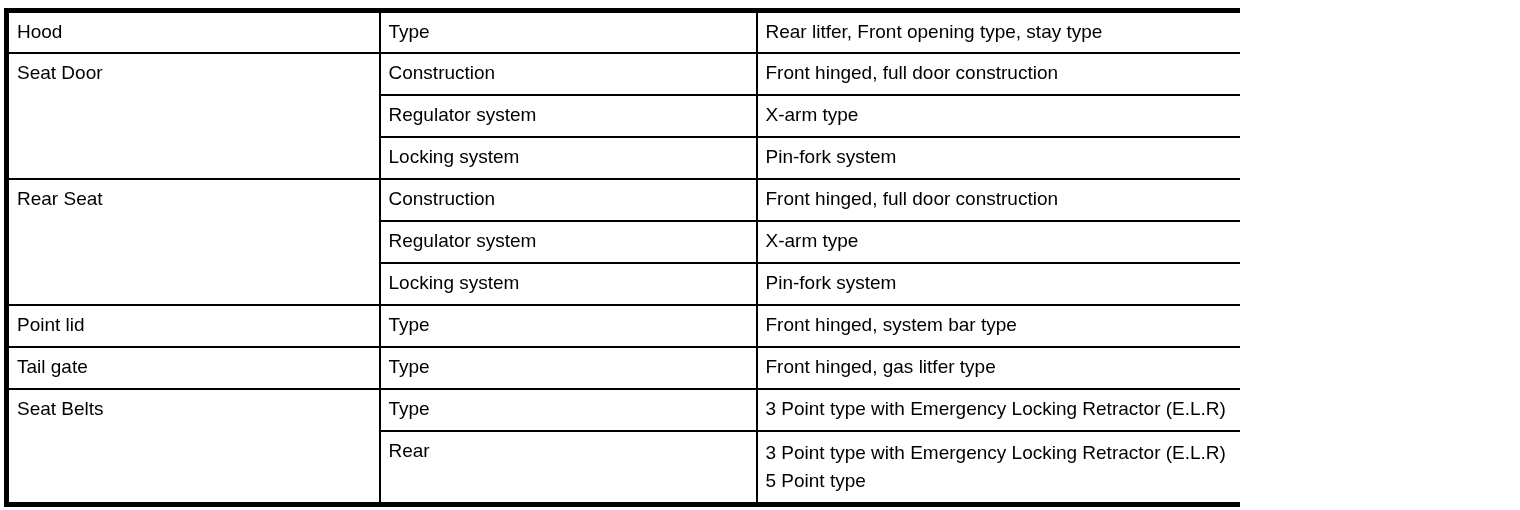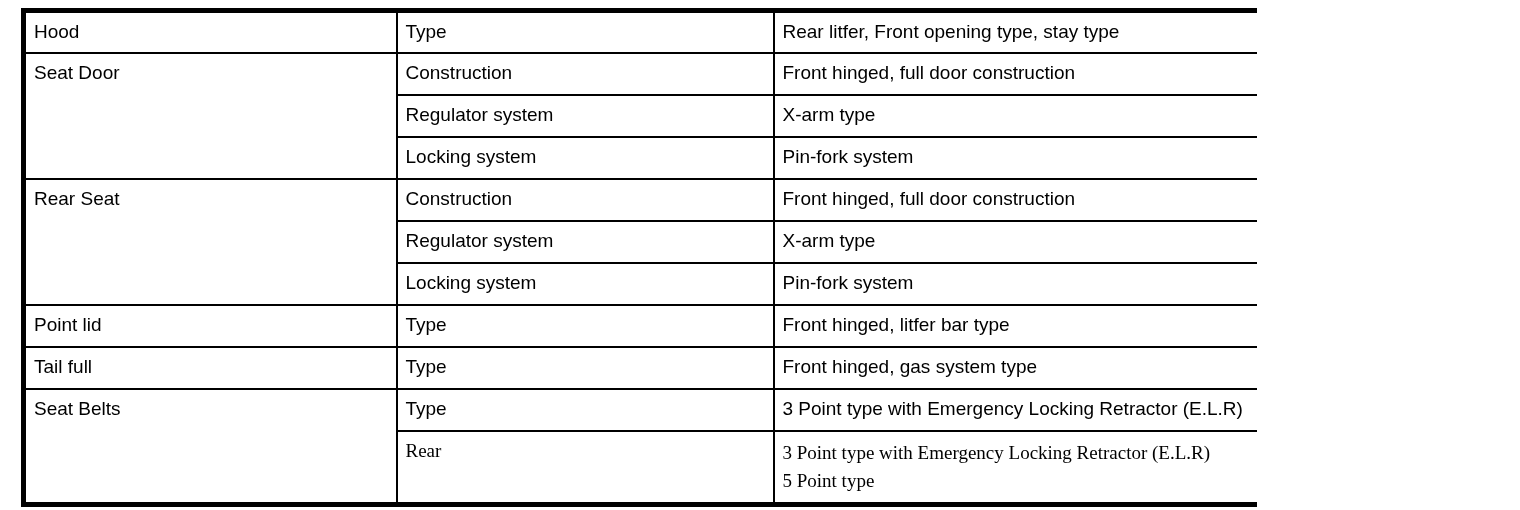--- a/index.html
+++ b/index.html
@@ -7,21 +7,20 @@
     padding: 0;
     background: #ffffff;
   }
   .page {
     position: relative;
     width: 1240px;
     height: 510px;
     background: #ffffff;
     overflow: hidden;
     font-family: "Liberation Sans", sans-serif;
-    margin-left: 17px;
   }
   table.spec-table {
     position: absolute;
     left: 4px;
     top: 8px;
     width: 1501px;
     border-collapse: collapse;
     table-layout: fixed;
     border: 5px solid #000000;
     background: #ffffff;
@@ -33,21 +32,21 @@
     font-size: 19px;
     line-height: 24px;
     color: #000000;
     white-space: nowrap;
     overflow: hidden;
   }
   table.spec-table col.c1 { width: 373px; }
   table.spec-table col.c2 { width: 377px; }
   table.spec-table col.c3 { width: 751px; }
   tr.r  { height: 42px; }
-  tr.r-tall { height: 74px; font-family: Liberation Serif, serif; }
+  tr.r-tall { height: 74px; }
   .vline { line-height: 28px; }
 </style>
 </head>
 <body>
 
 <div class="page">
   <table class="spec-table">
     <colgroup>
       <col class="c1">
         <col class="c2">
@@ -85,27 +84,27 @@
         <td>X-arm type</td>
       </tr>
       <tr class="r">
         <td>Locking system</td>
         <td>Pin-fork system</td>
       </tr>
 
       <tr class="r">
         <td>Point lid</td>
         <td>Type</td>
-        <td>Front hinged, litfer bar type</td>
+        <td>Front hinged, system bar type</td>
       </tr>
 
       <tr class="r">
-        <td>Tail full</td>
+        <td>Tail gate</td>
         <td>Type</td>
-        <td>Front hinged, gas system type</td>
+        <td>Front hinged, gas litfer type</td>
       </tr>
 
       <tr class="r">
         <td rowspan="2">Seat Belts</td>
         <td>Type</td>
         <td>3 Point type with Emergency Locking Retractor (E.L.R)</td>
       </tr>
       <tr class="r-tall">
         <td>Rear</td>
         <td>

